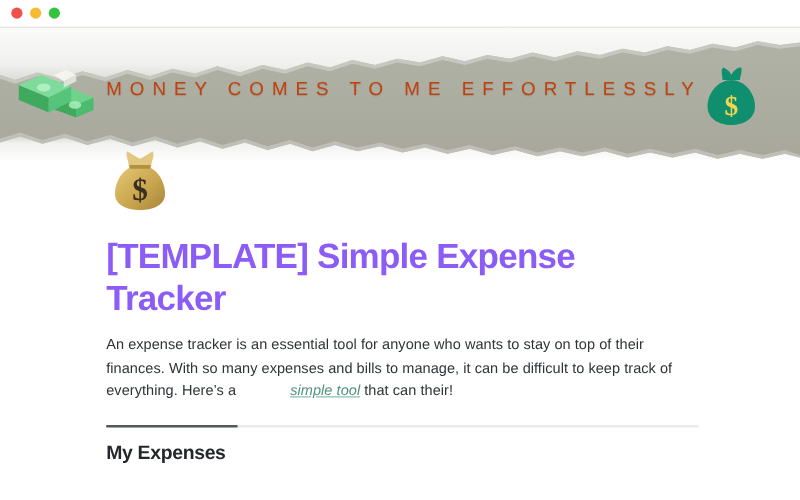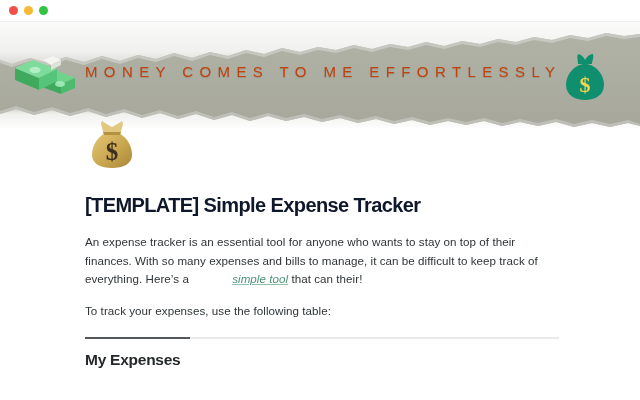--- a/index.html
+++ b/index.html
@@ -132,24 +132,24 @@
     width: 640px;
   }
   .inner {
     margin-left: 85px;
     width: 474px;
   }
   .page-title {
     margin: 0;
     padding: 18px 0 0 0;
     font-family: "Liberation Sans", sans-serif;
-    font-size: 20px;
+    font-size: 28px;
     font-weight: bold;
     letter-spacing: -0.6px;
-    color: #0f172a;
+    color: #8b5cf6;
     line-height: 34px;
   }
   .para {
     margin: 0;
     padding-top: 11px;
     font-size: 11.6px;
     line-height: 18.5px;
     color: #2f3437;
     letter-spacing: 0.05px;
   }
@@ -300,21 +300,20 @@
     <text x="26" y="42" font-family="Liberation Serif, serif" font-size="25" font-weight="bold" fill="#3b3020" text-anchor="middle">$</text>
   </svg>
 
   <div class="content">
     <div class="inner">
 
       <h1 class="page-title">[TEMPLATE] Simple Expense Tracker</h1>
 
       <p class="para"><span>An expense tracker is an essential tool for anyone who wants to stay on top of their finances. With so many expenses and bills to manage, it can be difficult to keep track of everything. Here’s a </span><a class="inline-link">simple tool</a><span> that can their!</span></p>
 
-      <p class="para para-2">To track your expenses, use the following table:</p>
 
       <div class="tabs-wrap">
         <div class="tabs-divider">
           <div class="tab-active-underline"></div>
         </div>
       </div>
 
       <h2 class="db-title">My Expenses</h2>
 
     </div>

